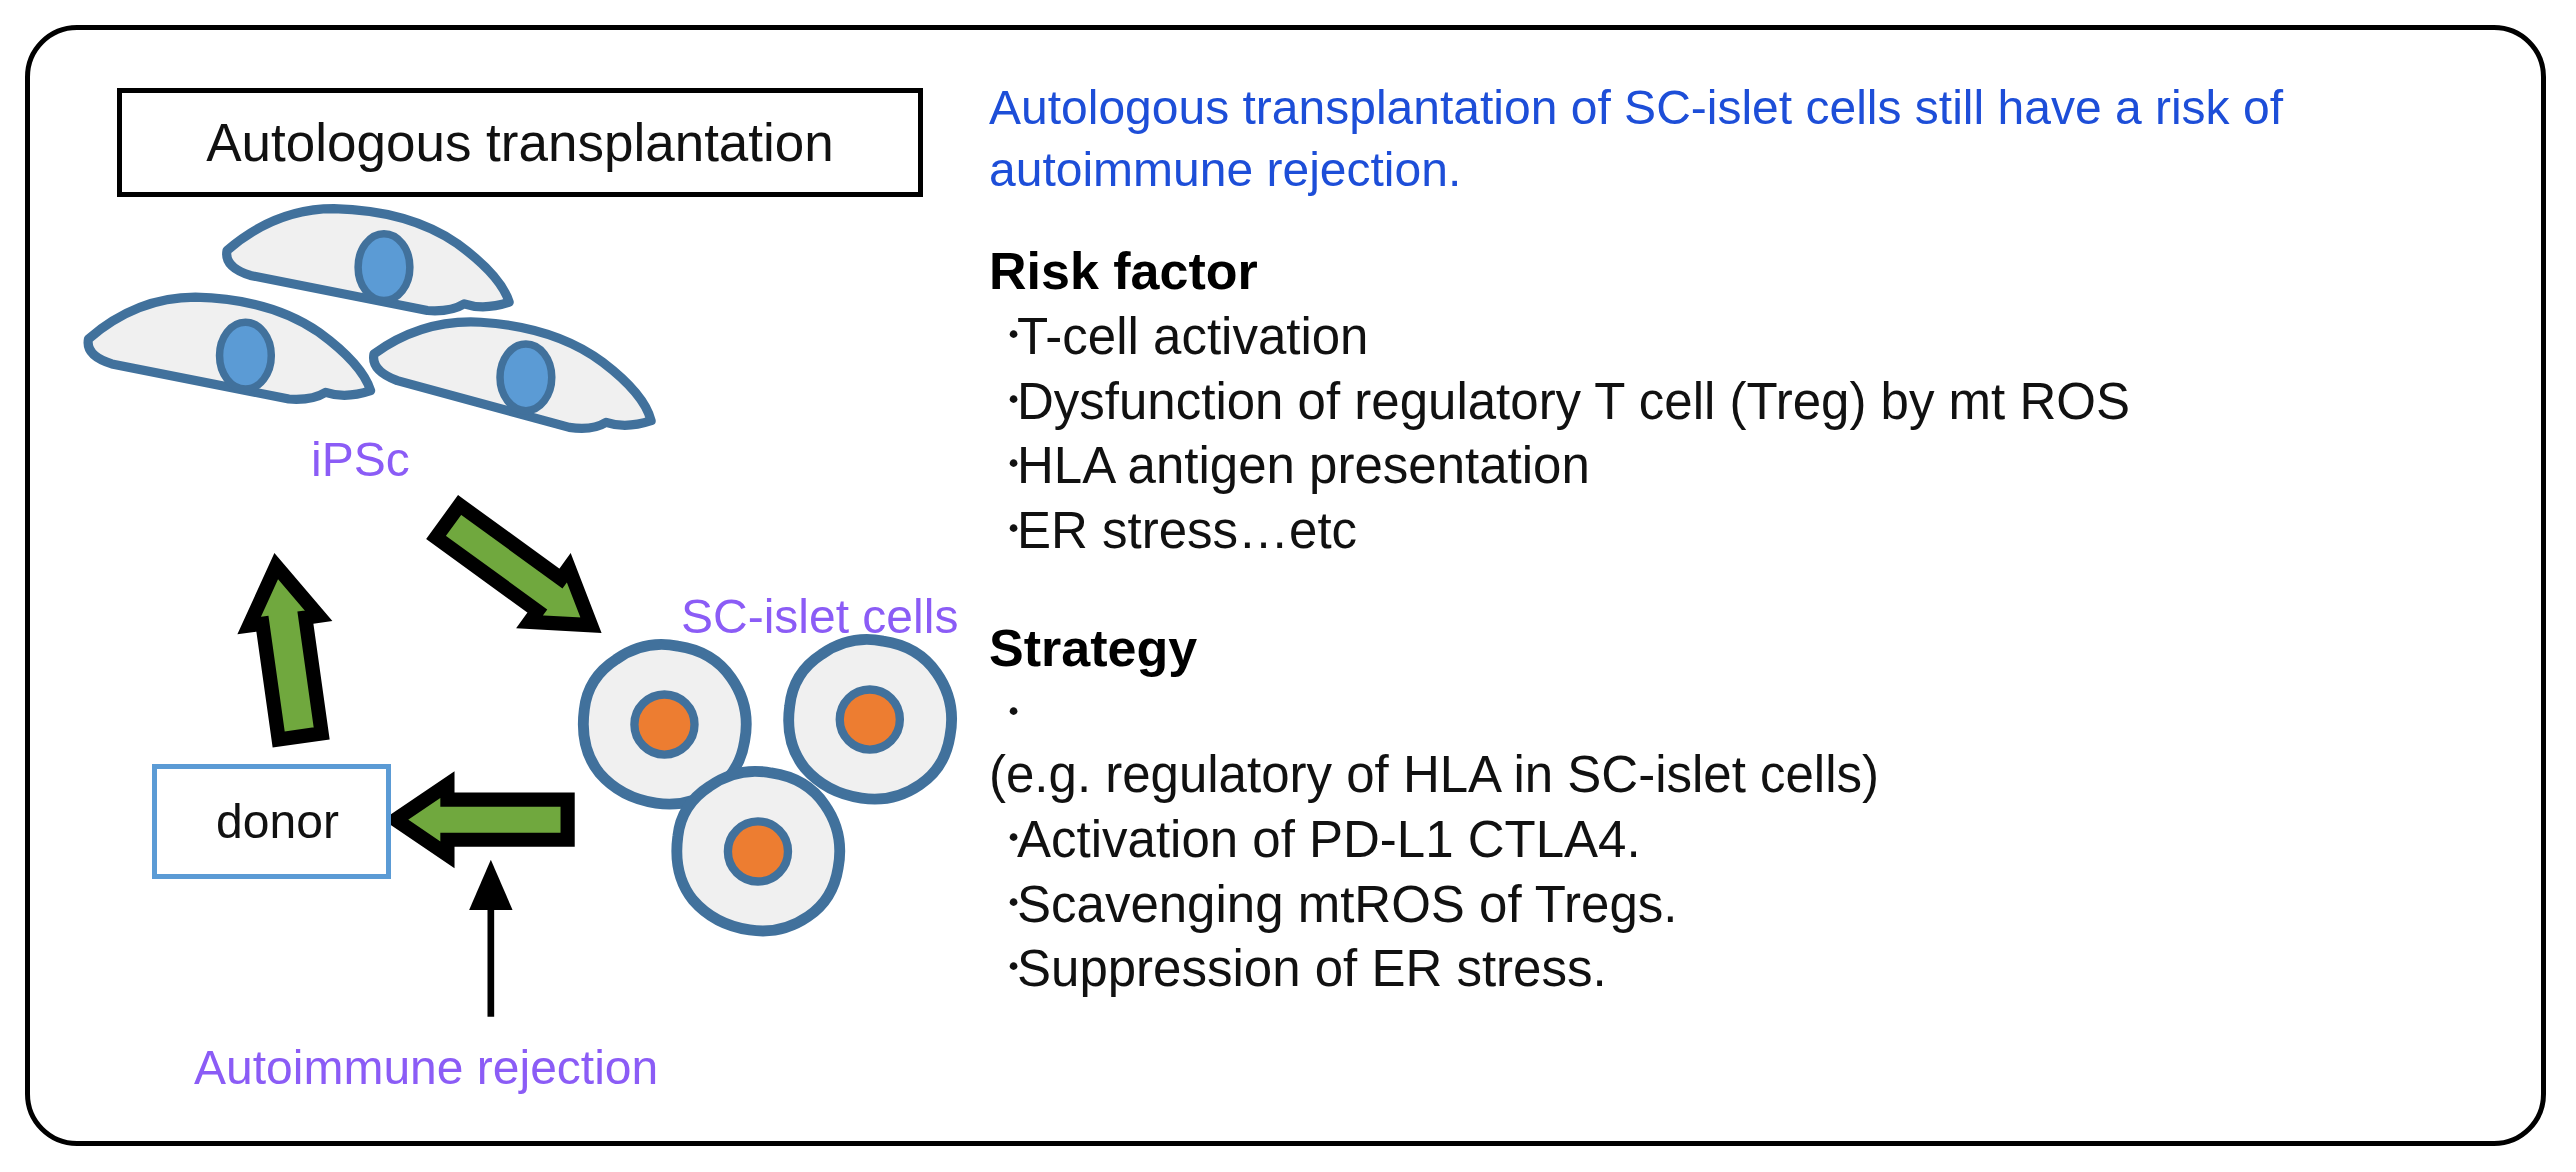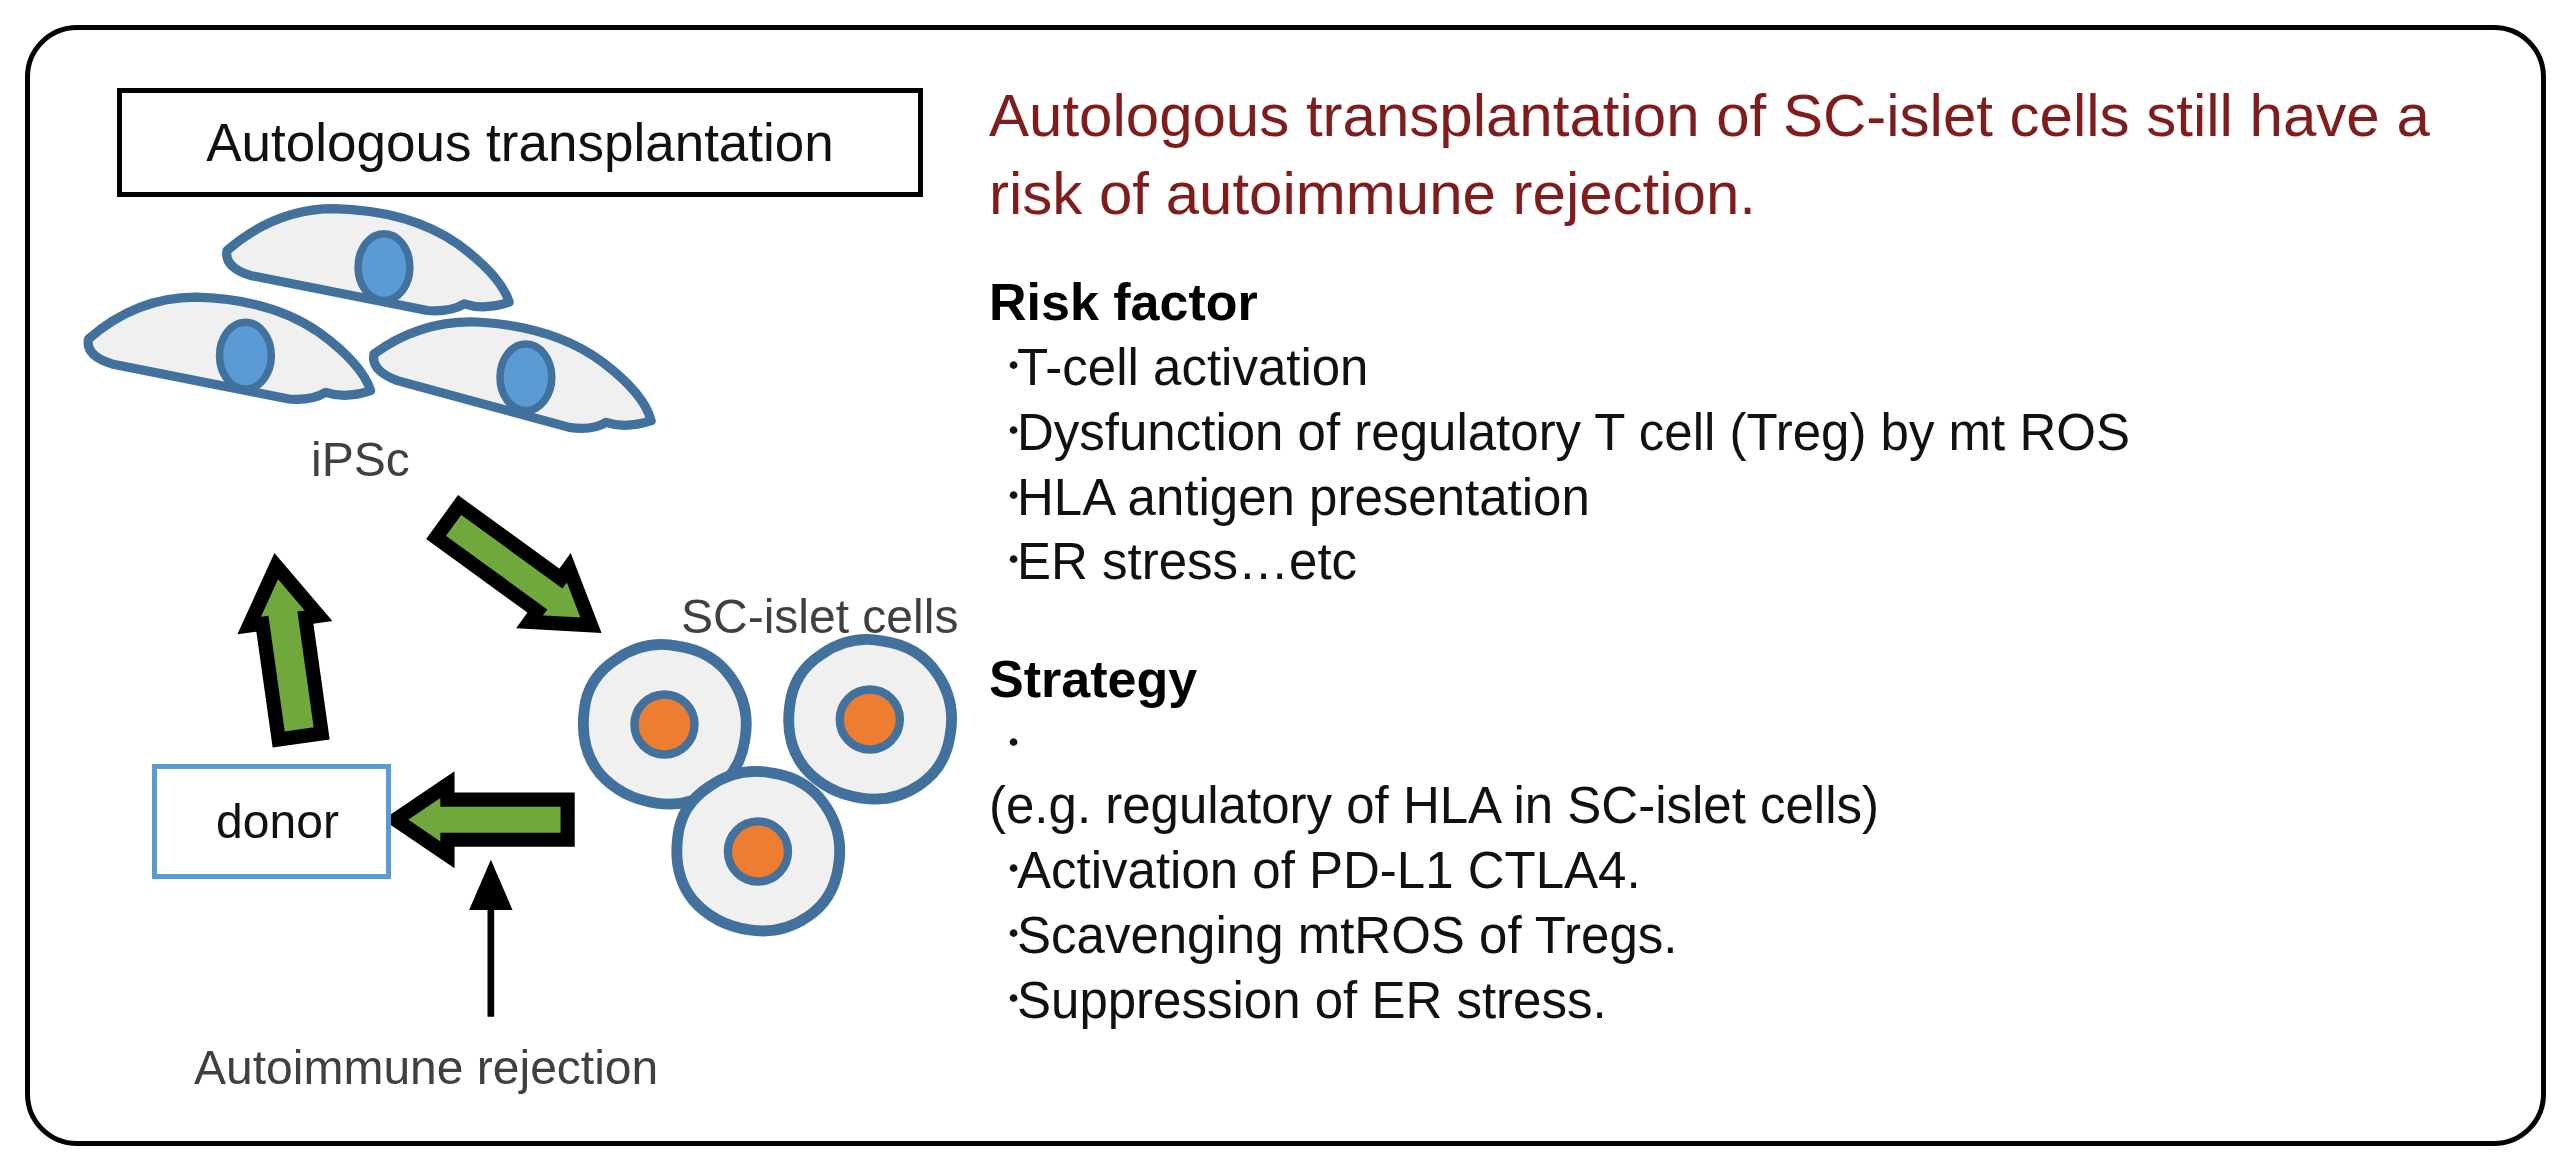--- a/index.html
+++ b/index.html
@@ -77,21 +77,21 @@
   }
   #donor-box .label {
     font-size: 48px;
     color: #111111;
     line-height: 1;
   }
 
   .diagram-label {
     position: absolute;
     font-size: 48px;
-    color: #404040;
+    color: #8b5cf6;
     white-space: nowrap;
     line-height: 1;
   }
   #label-ipsc     { left: 311px; top: 436px; }
   #label-sc-islet { left: 641px; top: 593px; margin-left: 40px; }
   #label-autoimmune { left: 194px; top: 1044px; }
 
   .svg-layer {
     position: absolute;
     left: 0;
@@ -103,23 +103,23 @@
 
   
   #right-panel {
     position: absolute;
     left: 989px;
     top: 77px;
     width: 1536px;
   }
 
   #intro-paragraph {
-    font-size: 60px;
+    font-size: 48px;
     line-height: 1.30;
-    color: #7f1d1d;
+    color: #1d4ed8;
     margin: 0;
     width: 1503px;
   }
 
   .section { margin-top: 0; }
   #risk-section    { margin-top: 38px; }
   #strategy-section{ margin-top: 53px; }
 
   .section-heading {
     font-size: 52px;

